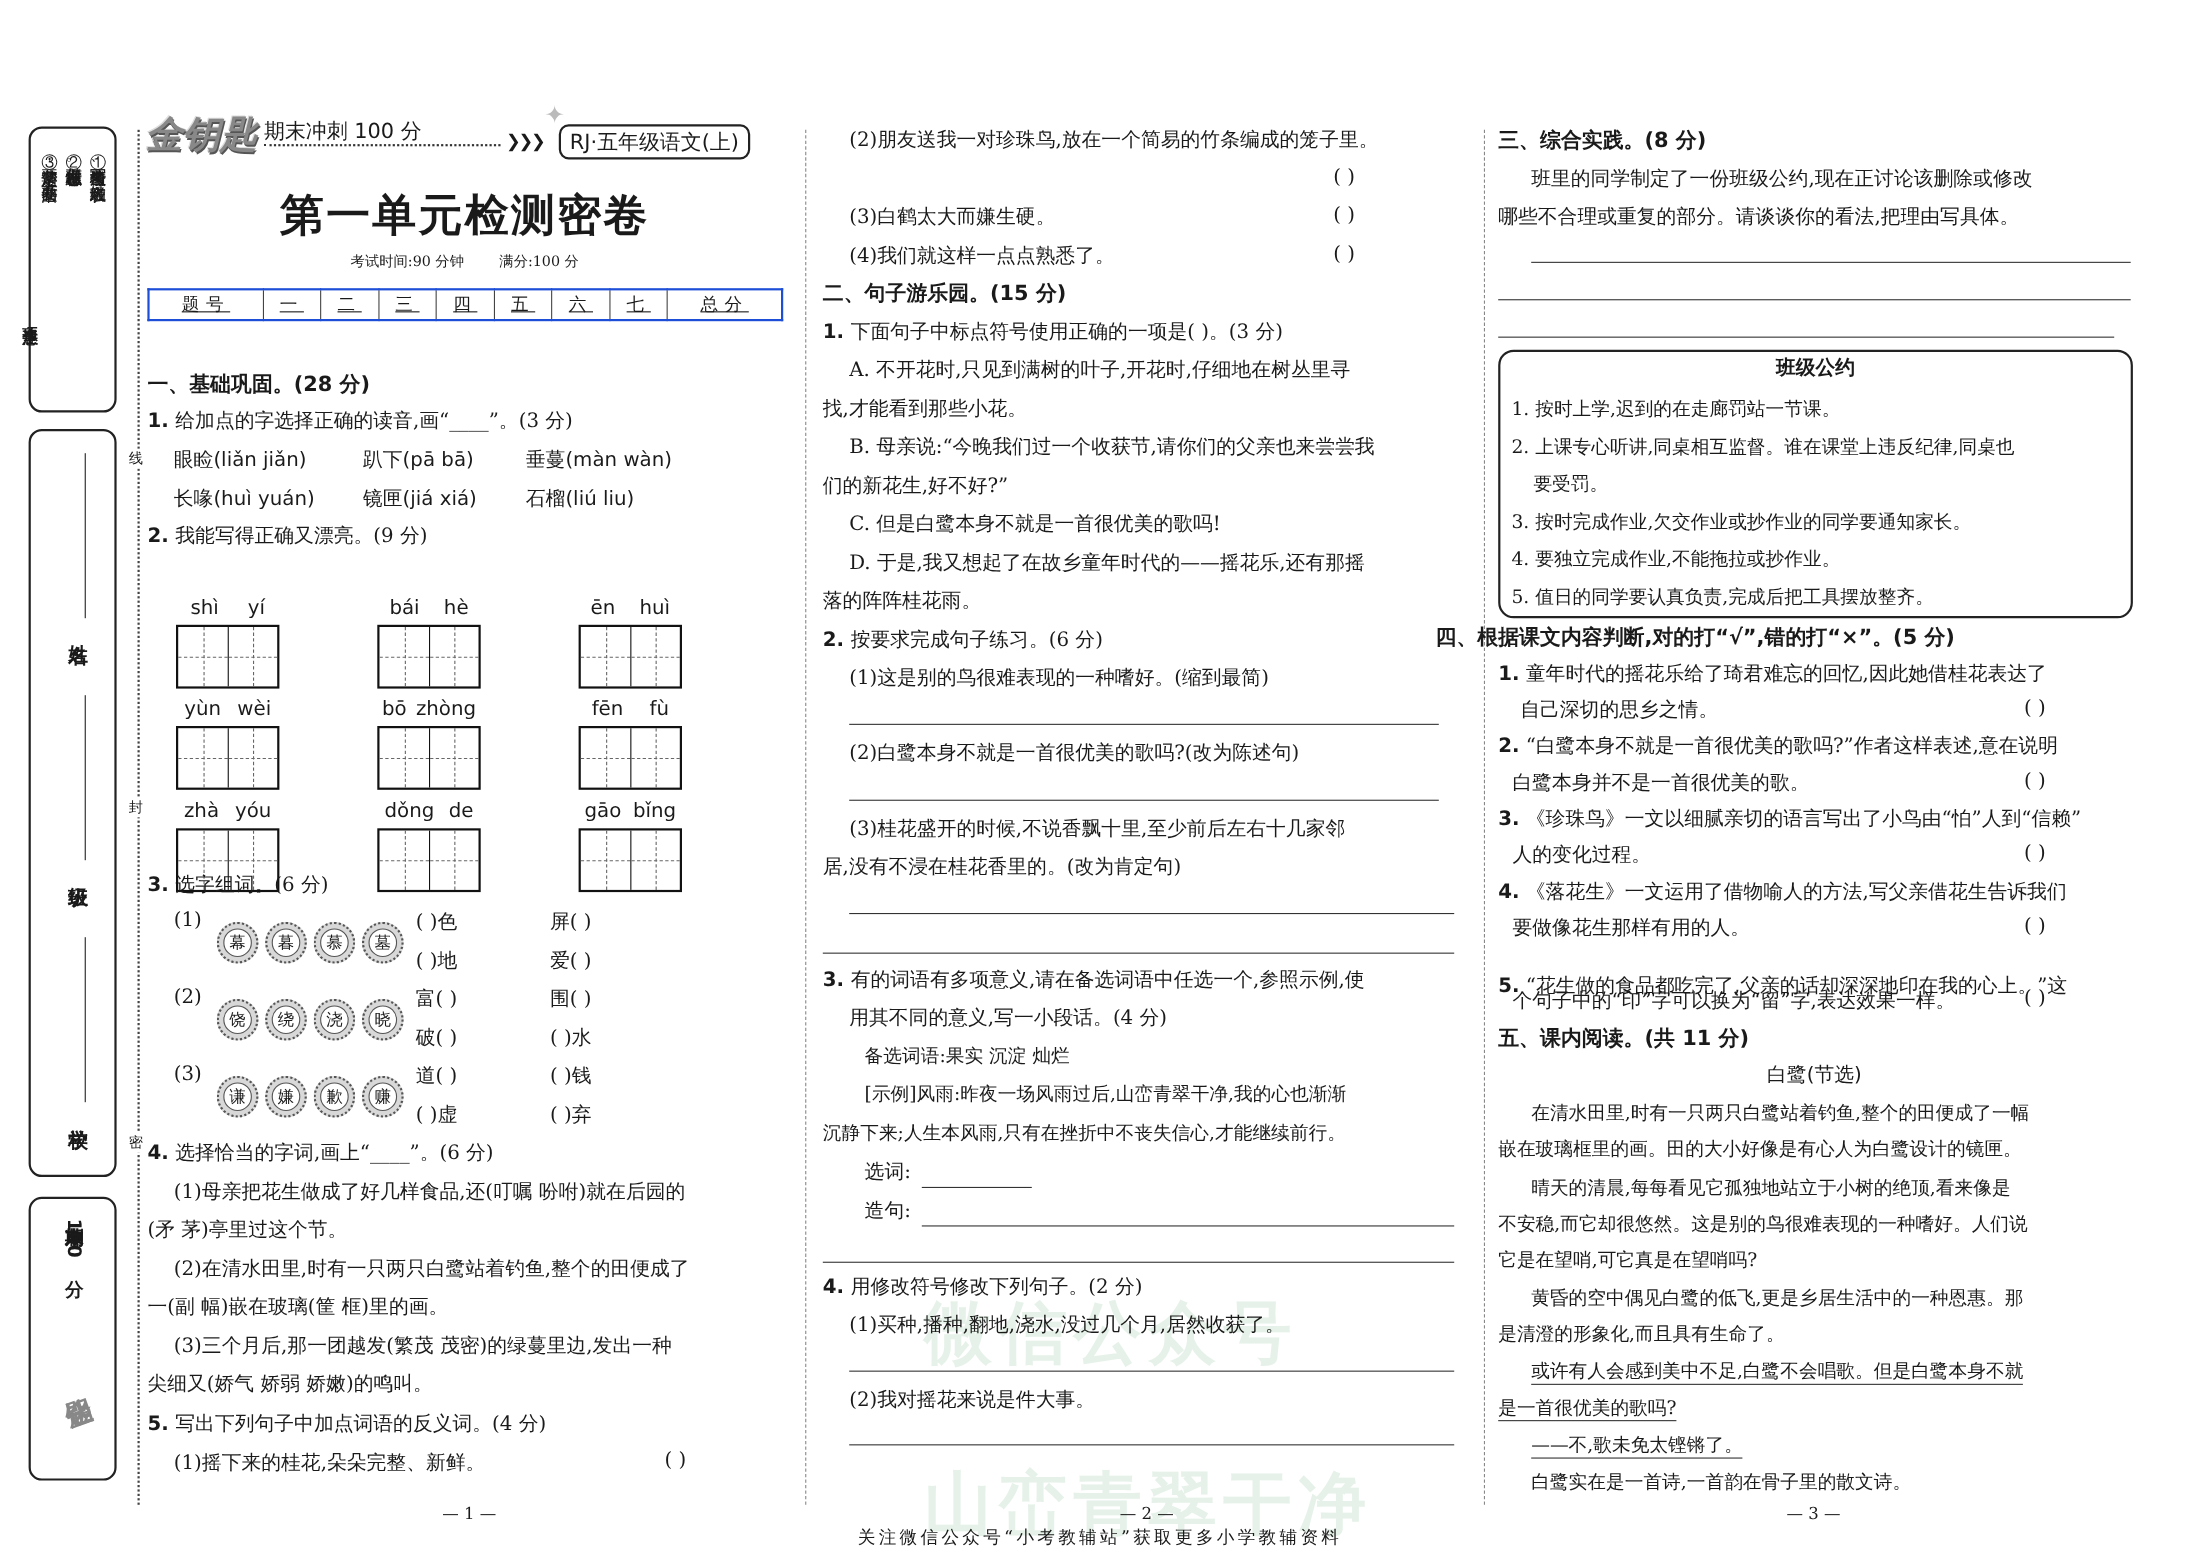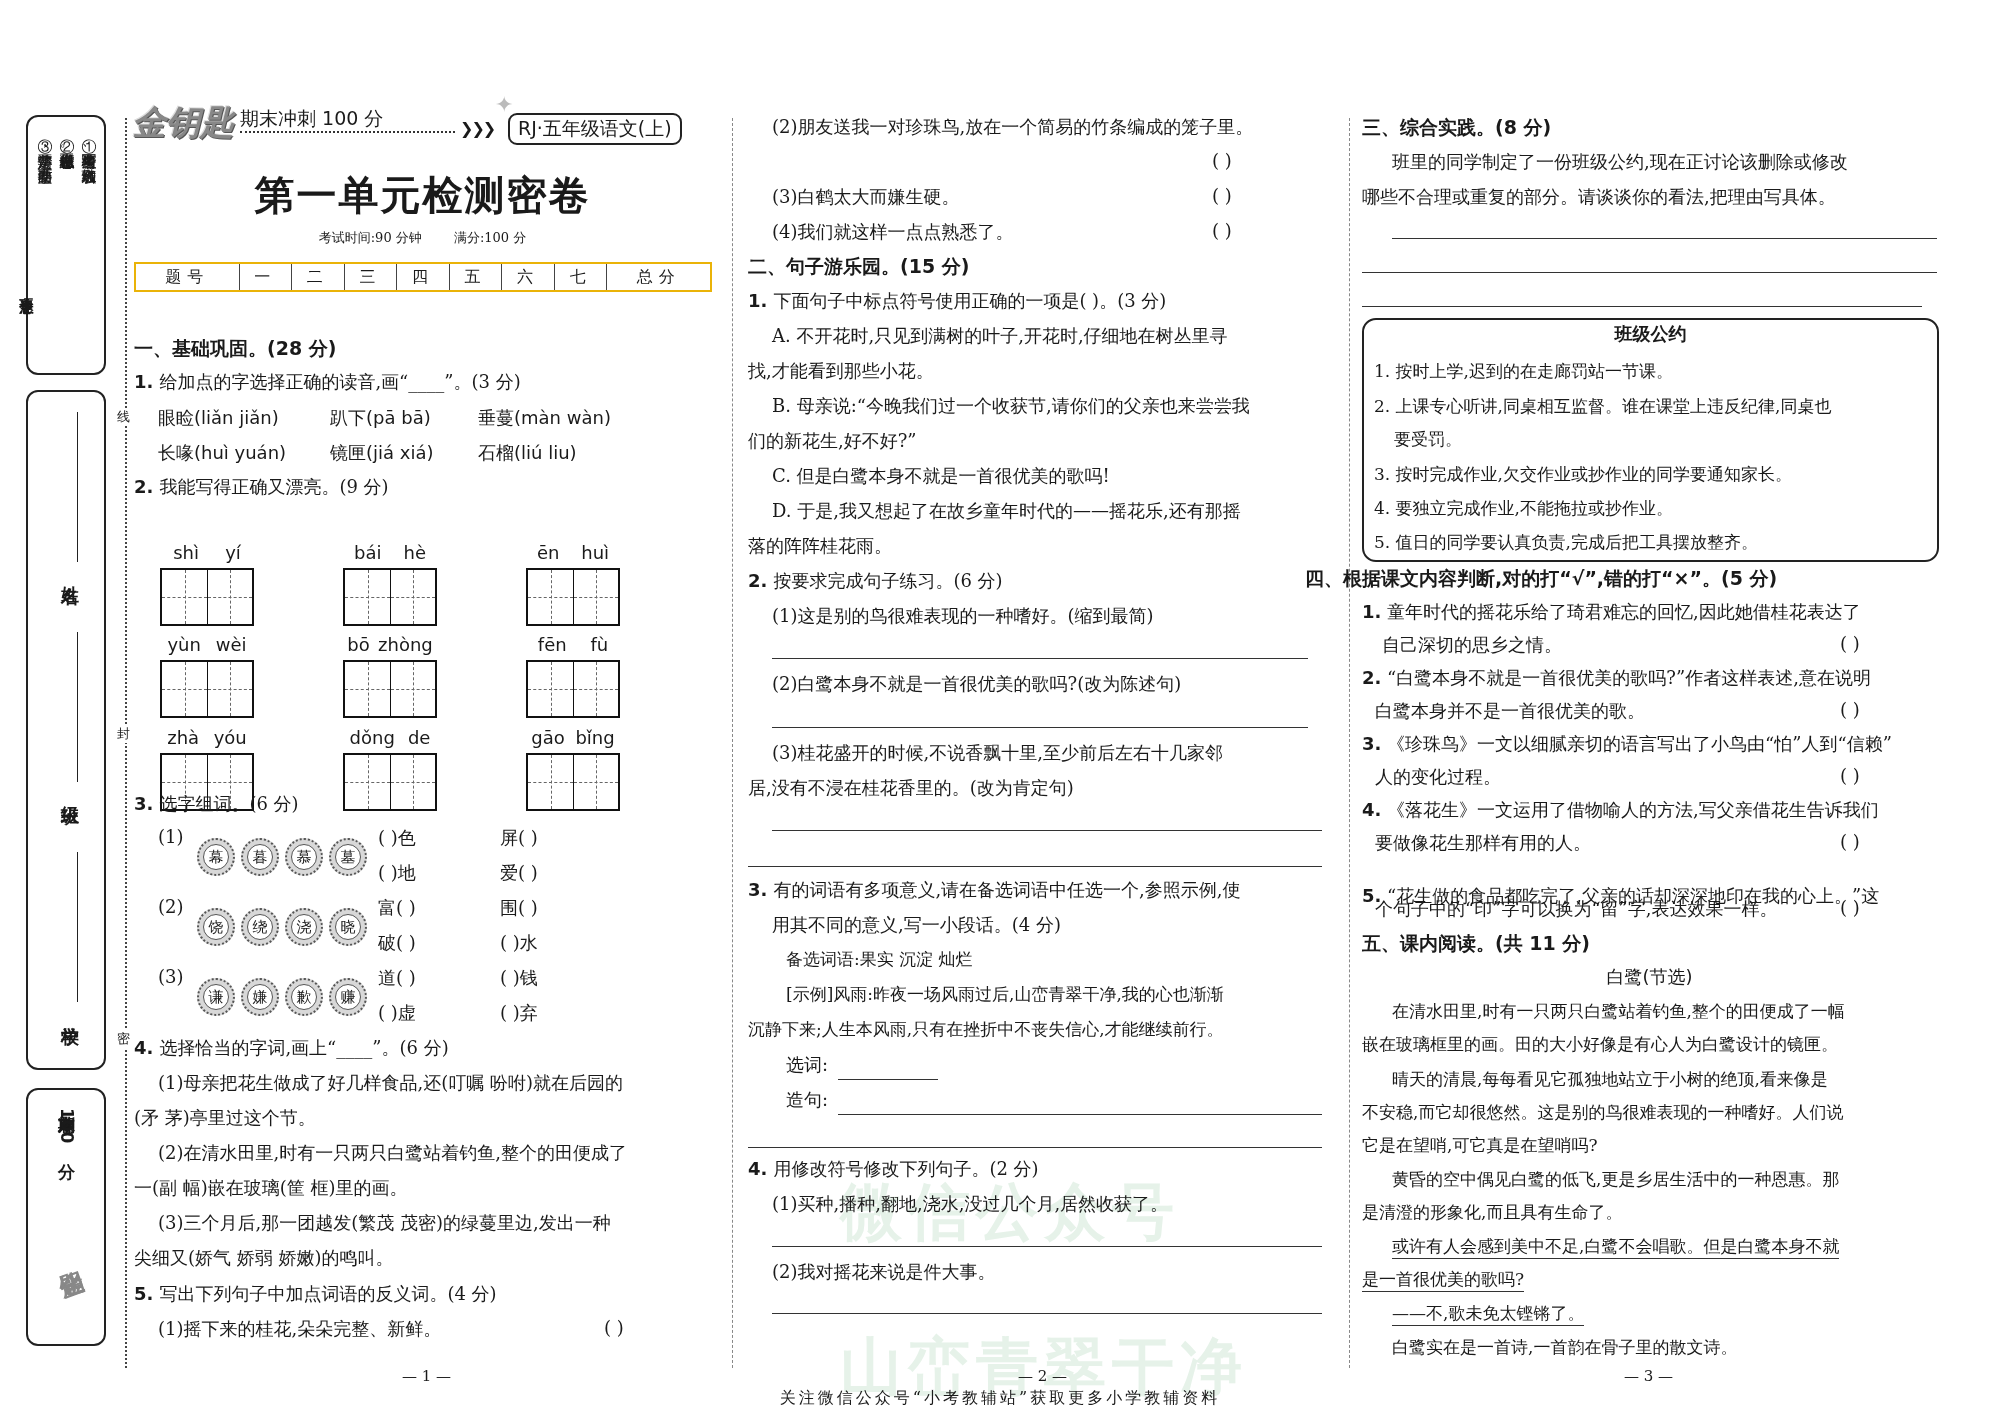--- a/index.html
+++ b/index.html
@@ -23,21 +23,21 @@
   .hdr-dots { position: absolute; left: 240px; top: 131px; width: 215px; border-top: 2px dotted #333; }
   .hdr-arrows { position: absolute; left: 460px; top: 119px; font-size: 16px; font-weight: bold; letter-spacing: -2px; font-family: "DejaVu Sans", sans-serif; }
   .sparkle { position: absolute; left: 495px; top: 92px; color: #bbb; font-size: 22px; }
   .grade-pill { position: absolute; left: 508px; top: 113px; border: 2px solid #222; border-radius: 9px; padding: 1px 8px; font-size: 19px; font-family: "DejaVu Sans", sans-serif; }
   .title { position: absolute; left: 130px; width: 585px; top: 168px; text-align: center; font-size: 40px; font-weight: bold; letter-spacing: 2px; }
   .exam-meta { position: absolute; left: 130px; width: 585px; top: 229px; text-align: center; font-size: 13px; }
   .exam-meta span { margin: 0 14px; }
 
   table.score { position: absolute; left: 134px; top: 262px; width: 578px; border-collapse: collapse; font-size: 16px; }
   table.score td { border: 1.5px solid #444; height: 28px; text-align: center; letter-spacing: 6px; }
-  table.score { border: 2px solid #eab308; }
+  table.score { border: 2px solid #1d4ed8; text-decoration: underline; }
 
   .sec { position: absolute; font-size: 19px; font-weight: bold; font-family: "DejaVu Sans", sans-serif; }
   .q { position: absolute; font-size: 18px; white-space: nowrap; }
   .q b { font-weight: bold; margin-right: 6px; }
   .line { position: absolute; font-size: 18px; white-space: nowrap; }
   .py { font-family: "DejaVu Sans", sans-serif; font-size: 18px; }
 
   
   .pygroup { position: absolute; width: 94px; }
   .pylabels { display: flex; justify-content: space-around; font-family: "DejaVu Sans", sans-serif; font-size: 18px; height: 26px; margin-top: 32px; }

